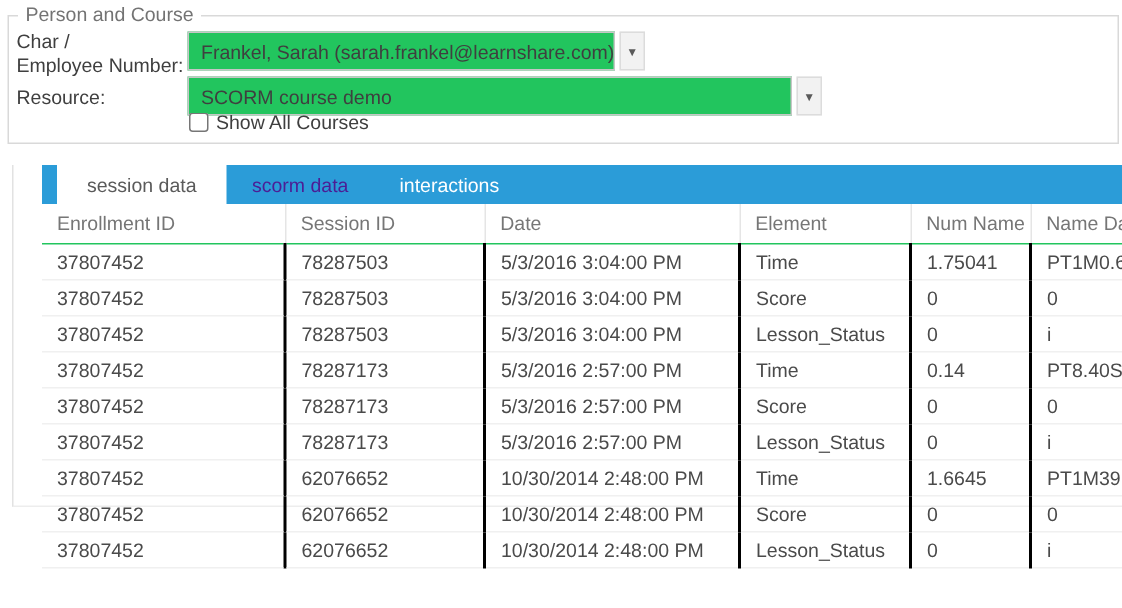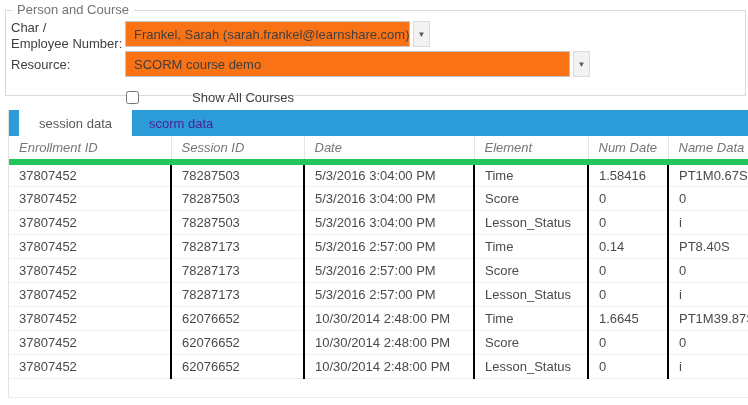--- a/index.html
+++ b/index.html
@@ -19,54 +19,55 @@
     position:absolute; top:-9px; left:6px; background:#fff; padding:0 5px;
     color:#737373; font-size:13px;
   }
   .form-label { position:absolute; left:5px; color:#3f3f3f; line-height:16px; }
   .label-name { top:9px; }
   .label-resource { top:46px;text-align:center; }
   .combo { position:absolute; display:flex; align-items:stretch; height:26px; }
   .combo-1 { left:119px; top:10px; }
   .combo-2 { left:119px; top:40px; }
   .combo-field {
-    height:26px; border:1px solid #c6c6c6; background:#f97316;
+    height:26px; border:1px solid #c6c6c6; background:#22c55e;
     display:flex; align-items:center; padding-left:8px;
     overflow:hidden; white-space:nowrap; color:#3f3f3f;
   }
   .combo-1 .combo-field { width:285px; }
-  .combo-2 .combo-field { width:445px; }
+  .combo-2 .combo-field { width:403px; }
   .combo-btn {
     width:17px; height:26px; margin-left:3px; background:#f2f2f2;
     border:1px solid #dcdcdc; display:flex; align-items:center; justify-content:center;
     color:#5a5a5a; font-size:8px; cursor:pointer;
   }
-  .checkbox-row { position:absolute; left:120px; top:79px; display:flex; align-items:center;gap:48px; }
+  .checkbox-row { position:absolute; left:120px; top:63px; display:flex; align-items:center; }
   .checkbox-row input { width:13px; height:13px; margin:0 5px 0 0; }
 
   
   .panel {
-    position:absolute; left:8px; top:110px; width:740px; height:288px;
+    position:absolute; left:8px; top:110px; width:740px; height:228px;
     border-left:1px solid #e2e2e2; border-bottom:1px solid #ededed;
     background:#fff;
+    padding-left:19px;
   }
   .tabbar {
     height:26px; display:flex; align-items:stretch; padding-left:10px;
   }
   .tab {
     display:flex; align-items:center; padding:0 17px;
     font-size:13px; cursor:pointer;
   }
   .tab.active { padding:0 20px; }
 
   table.grid { width:100%; border-collapse:collapse; table-layout:fixed; }
   .grid th {
     height:26px; font-weight:normal; text-align:left; padding:0 4px 0 10px;
-    color:#767676; font-size:13px; border-bottom:6px solid #22c55e;
-    border-left:1px solid #e5e5e5; white-space:nowrap; overflow:hidden;font-style:italic;
+    color:#767676; font-size:13px; border-bottom:1px solid #22c55e;
+    border-left:1px solid #e5e5e5; white-space:nowrap; overflow:hidden;
   }
   .grid th:first-child { border-left:none; }
   .grid td {
     height:24px; padding:0 4px 0 10px; color:#4a4a4a; font-size:13px;
     border-bottom:1px solid #f0f0f0; border-left:2px solid #000000;
     white-space:nowrap; overflow:hidden;
   }
   .grid td:first-child { border-left:none; }
 </style>
 </head>
@@ -99,48 +100,49 @@
     <label class="checkbox-row">
       <input type="checkbox" style="">
       <span>Show All Courses</span>
     </label>
   </div>
 
   <div class="panel">
     <div class="tabbar" style="background: rgb(43, 156, 216);">
       <div class="tab active" style="background: rgb(255, 255, 255); color: rgb(90, 90, 90);">session data</div>
       <div class="tab" style="color: #4c1d95;">scorm data</div>
+      <div class="tab" style="color: rgb(255, 255, 255);">interactions</div>
     </div>
 
     <table class="grid">
       <colgroup>
         <col style="width:162px">
           <col style="width:133px">
           <col style="width:170px">
         <col style="width:114px">
           <col style="width:80px">
           <col>
       </colgroup>
       <thead>
         <tr>
           <th>Enrollment ID</th>
           <th>Session ID</th>
           <th>Date</th>
           <th>Element</th>
-          <th>Num Date</th>
+          <th>Num Name</th>
           <th>Name Data</th>
         </tr>
       </thead>
       <tbody>
           <tr>
         <td>37807452</td>
         <td>78287503</td>
         <td>5/3/2016 3:04:00 PM</td>
         <td>Time</td>
-        <td>1.58416</td>
+        <td>1.75041</td>
         <td>PT1M0.67S</td>
       </tr>
           <tr>
         <td>37807452</td>
         <td>78287503</td>
         <td>5/3/2016 3:04:00 PM</td>
         <td>Score</td>
         <td>0</td>
         <td>0</td>
       </tr>

